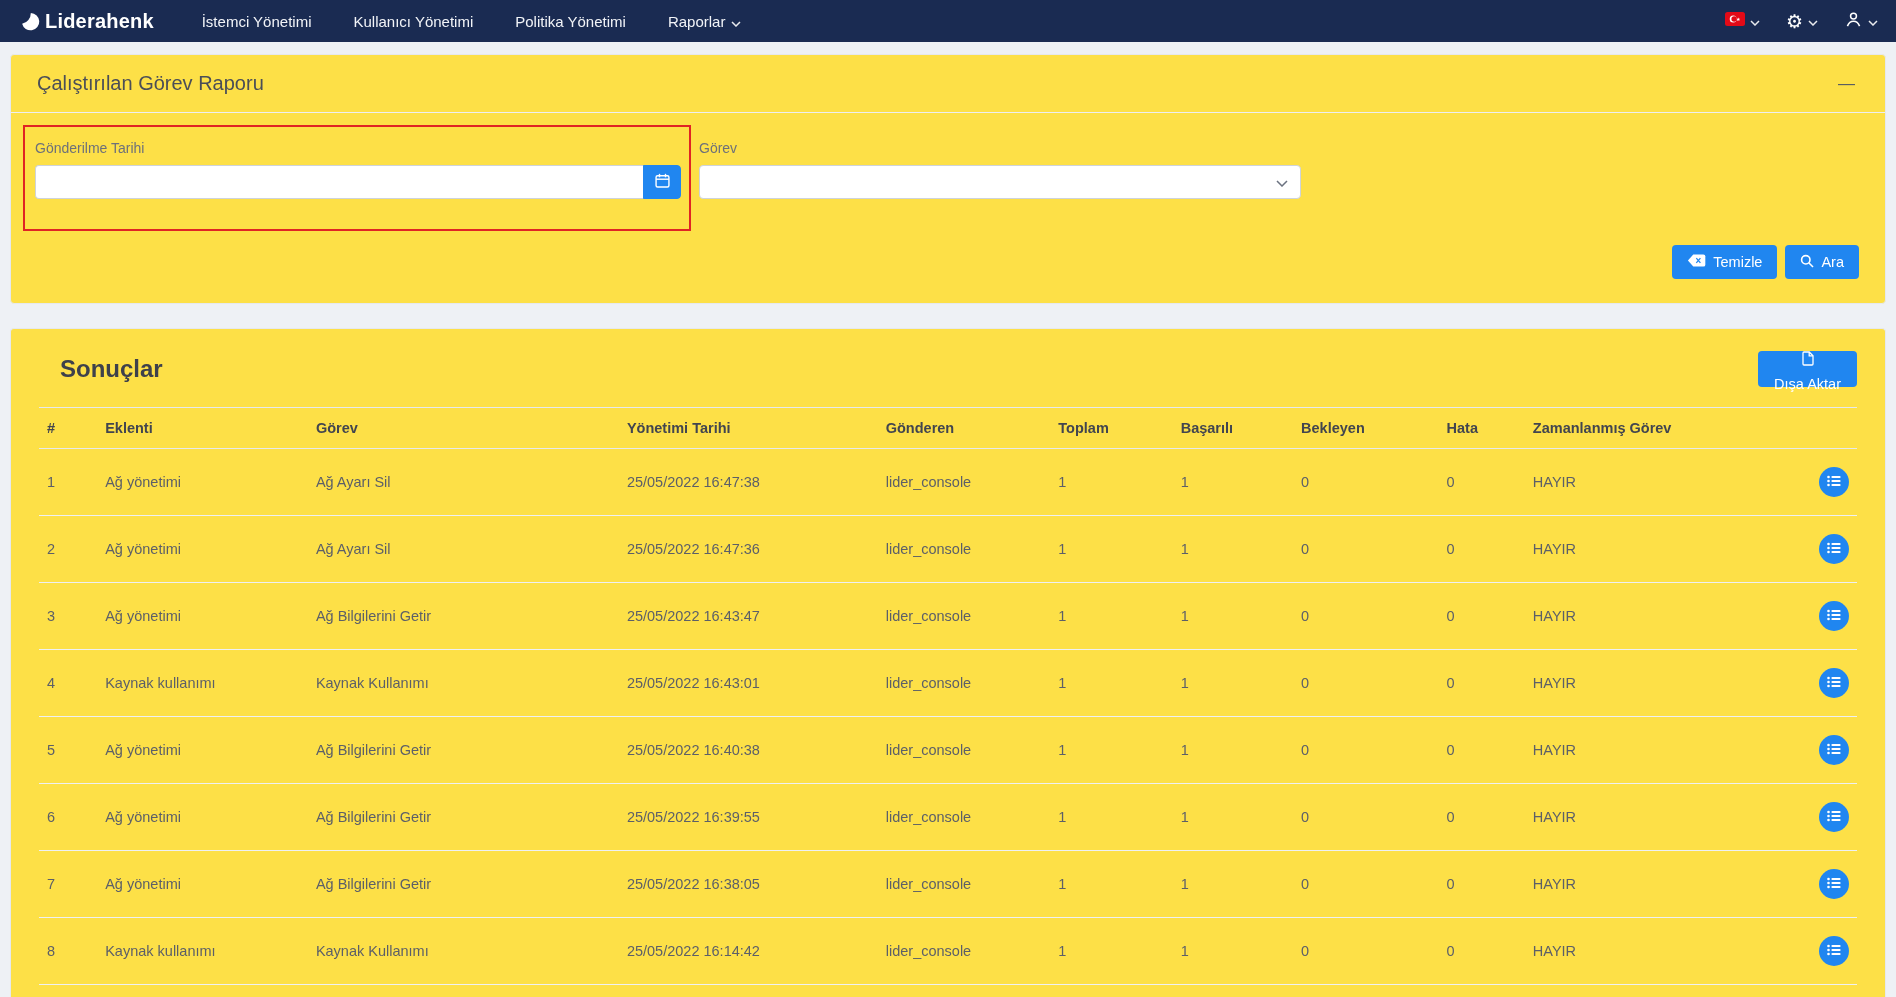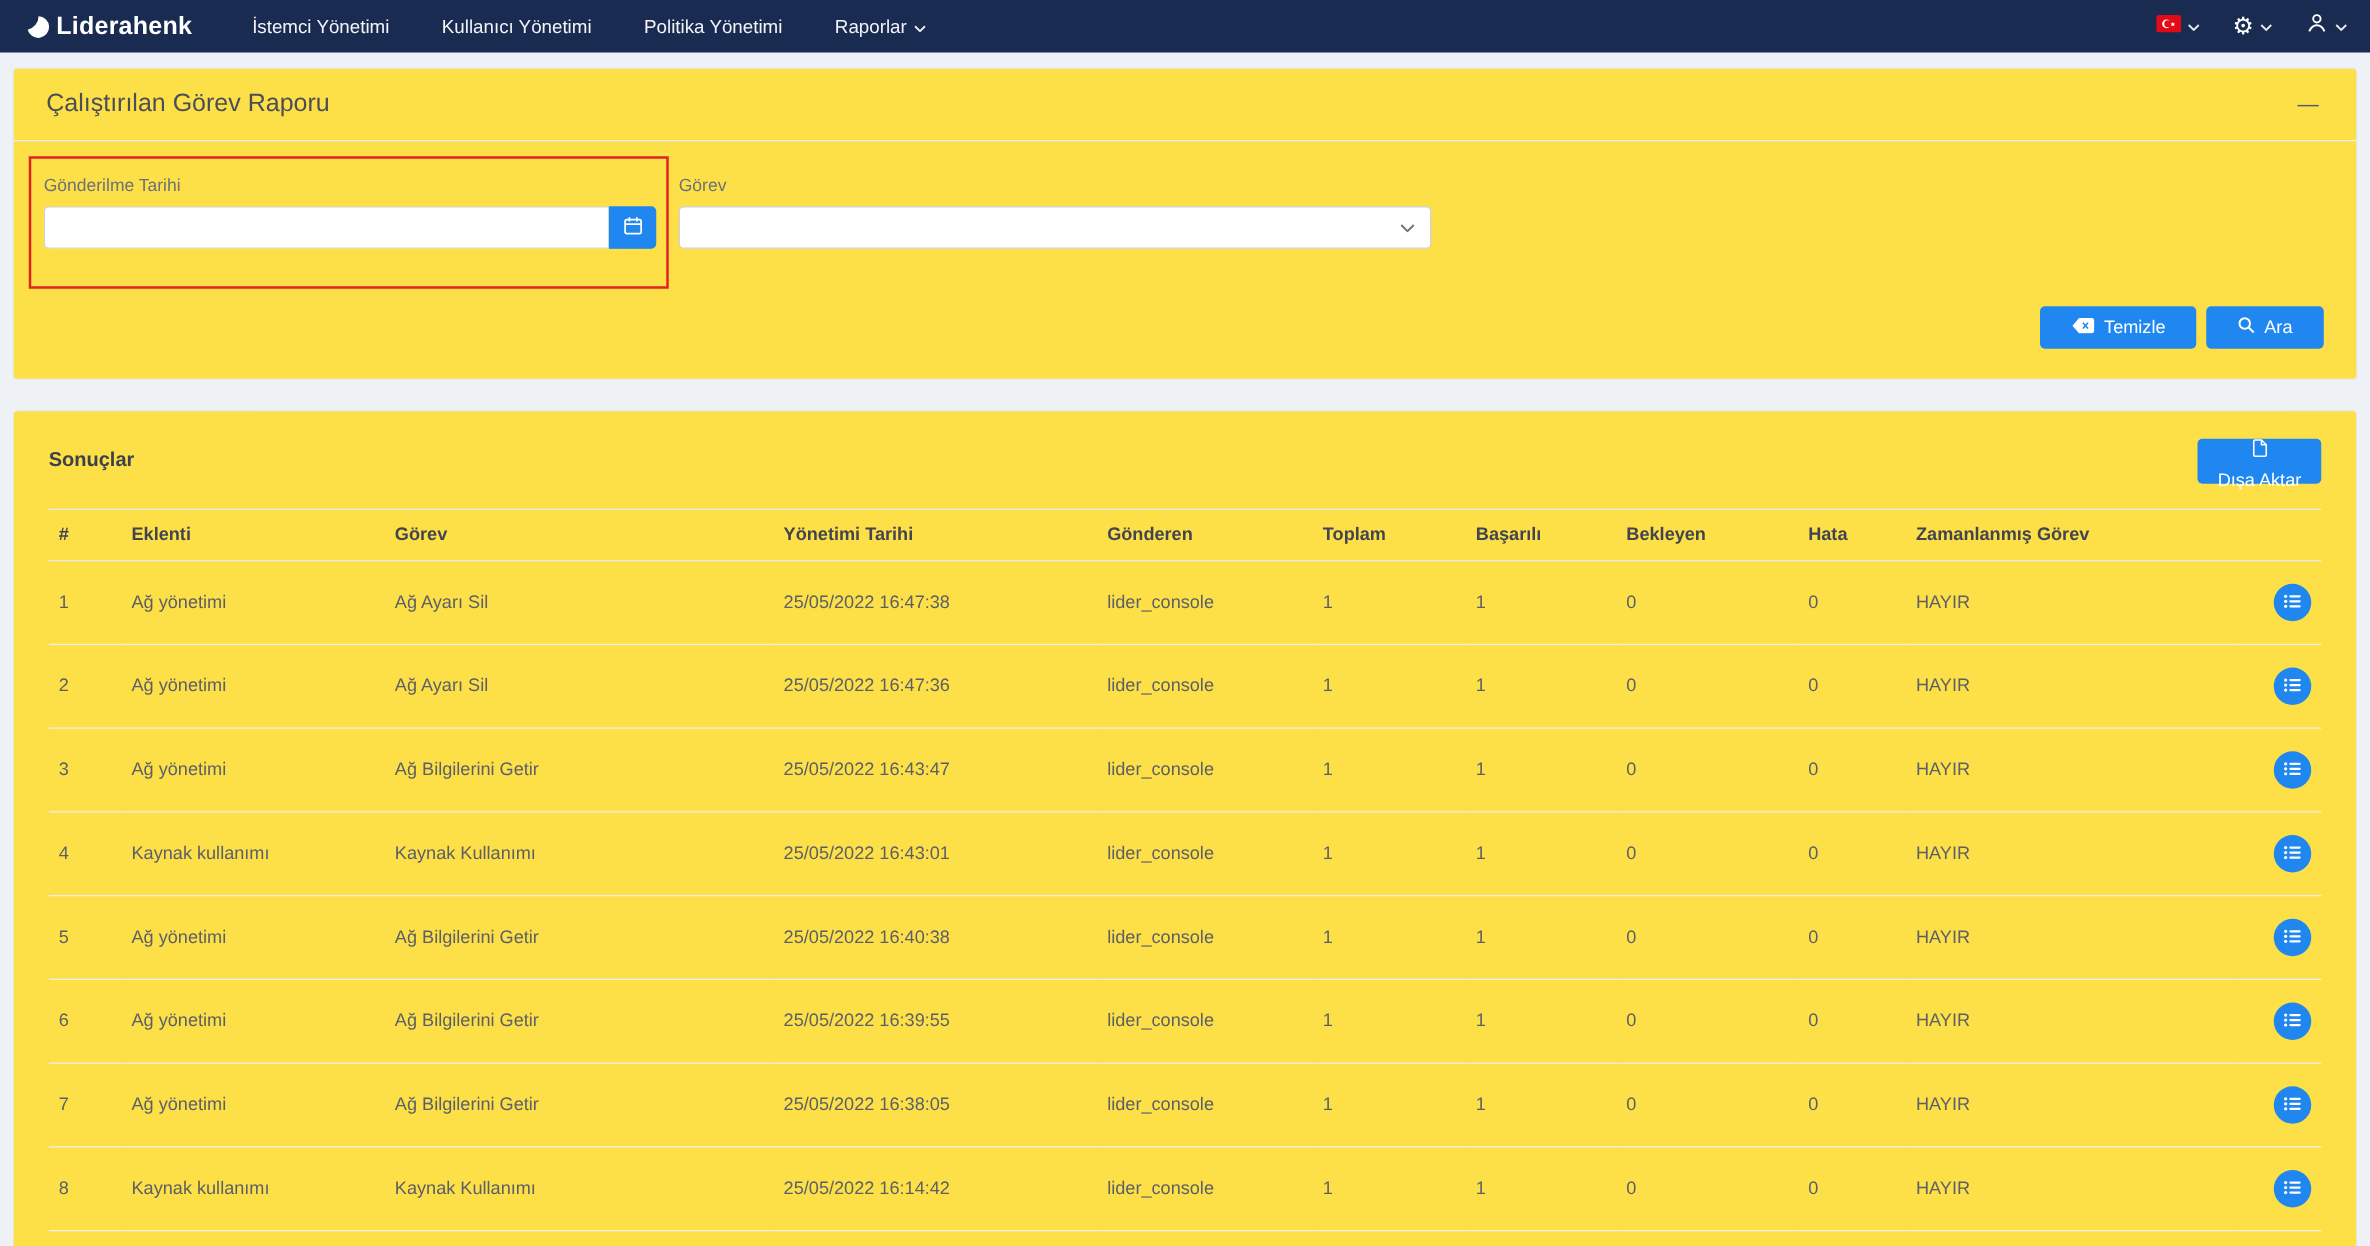--- a/index.html
+++ b/index.html
@@ -44,21 +44,21 @@
     font-size: 20px;
     color: #4b4e57;
   }
   .collapse-btn { cursor: pointer; color: #555a63; font-size: 17px; padding: 0 4px; }
   .card-body { padding: 12px 18px 24px 12px; }
 
   
   .filter-row { display: flex; align-items: flex-start; }
   .highlight-box {
     border: 2px solid #e02424;
-    width: 512px;
+    width: 668px;
     padding: 13px 8px 30px 10px;
   }
   .filter-label { font-size: 14px; color: #6d707a; margin-bottom: 9px; }
   .input-group { display: flex; height: 34px; }
   .input-group input {
     flex: 1;
     border: 1px solid #ced3da;
     border-right: none;
     border-radius: 4px 0 0 4px;
     padding: 0 10px;
@@ -83,29 +83,29 @@
     display: flex; align-items: center; justify-content: flex-end;
     padding: 0 12px;
     cursor: pointer;
     background: #fff;
   }
   .actions-row { display: flex; justify-content: flex-end; gap: 8px; margin-top: 14px; padding-right: 8px; }
   .btn {
     display: inline-flex; align-items: center; gap: 7px;
     background: #2086f0; color: #fff;
     border: none; border-radius: 4px;
-    height: 34px; padding: 0 25px;
+    height: 34px; padding: 0 15px;
     font-size: 14.5px; cursor: pointer;
     font-family: "Liberation Sans", sans-serif;
   }
 
   
   .results-card { margin-top: 24px; border-radius: 4px 4px 0 0; border-bottom: none; padding: 22px 28px 10px 28px; min-height: 740px; }
   .results-head { display: flex; align-items: center; justify-content: space-between; }
-  .results-title { font-size: 16px; font-weight: bold; color: #3e414b; }
+  .results-title { font-size: 24px; font-weight: bold; color: #3e414b; margin-left: 21px; }
   .export-btn { height: 36px; padding: 0 16px; flex-direction: column; }
 
   table { width: 100%; border-collapse: collapse; table-layout: fixed; margin-top: 20px; }
   thead th {
     text-align: left; font-size: 14.5px; font-weight: bold; color: #42454f;
     padding: 12px 8px; border-top: 1px solid #e6e9ed; border-bottom: 1px solid #e6e9ed;
     white-space: nowrap;
   }
   tbody td {
     padding: 18px 8px; font-size: 14.5px; color: #5c5f68;

